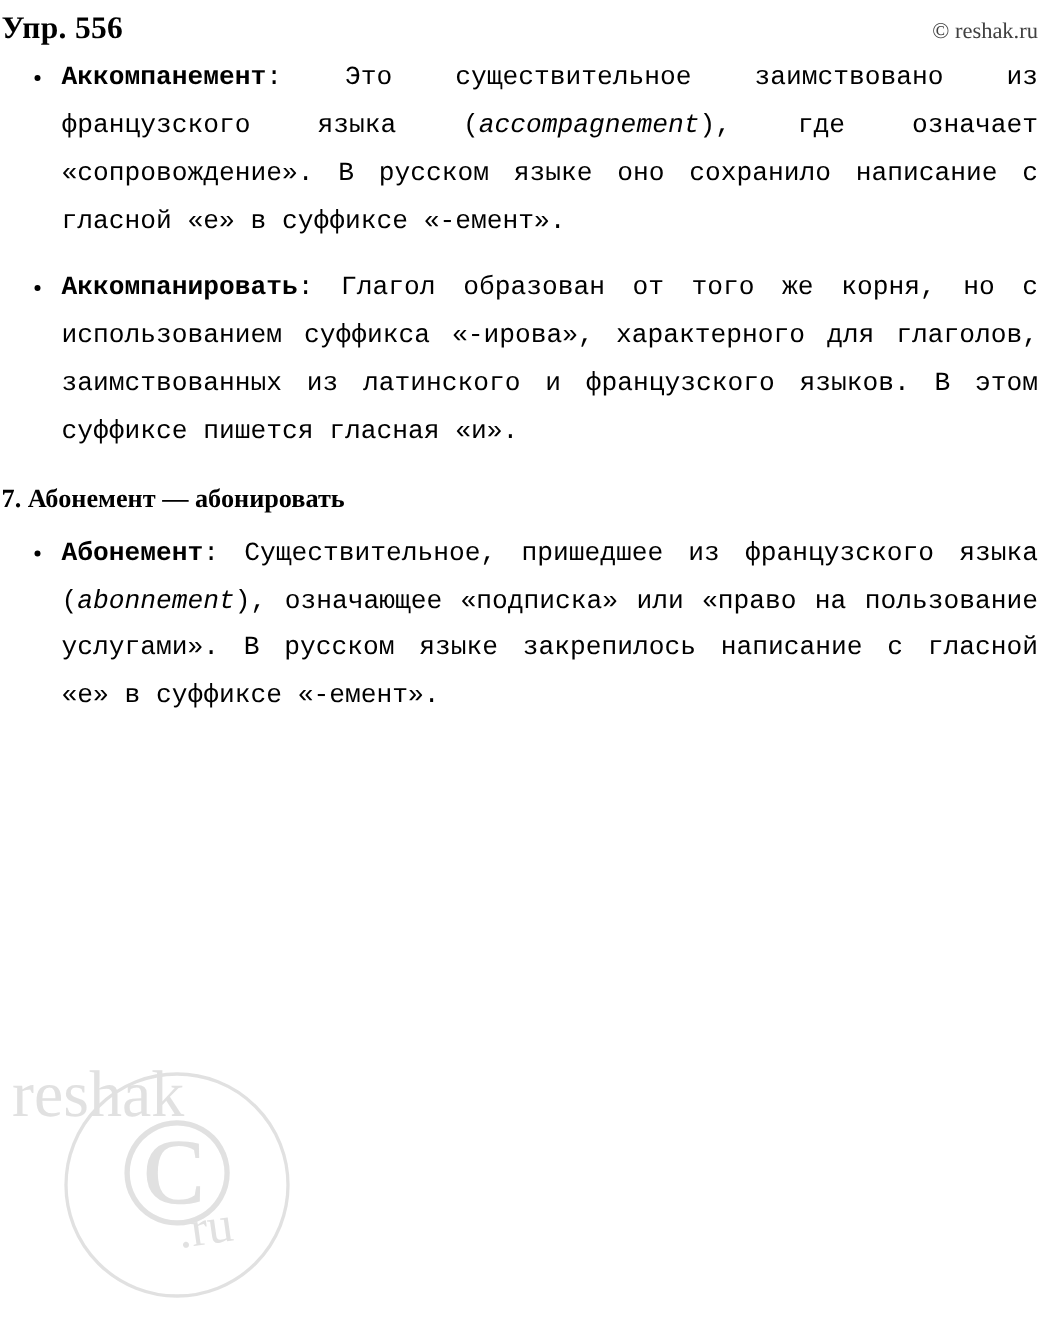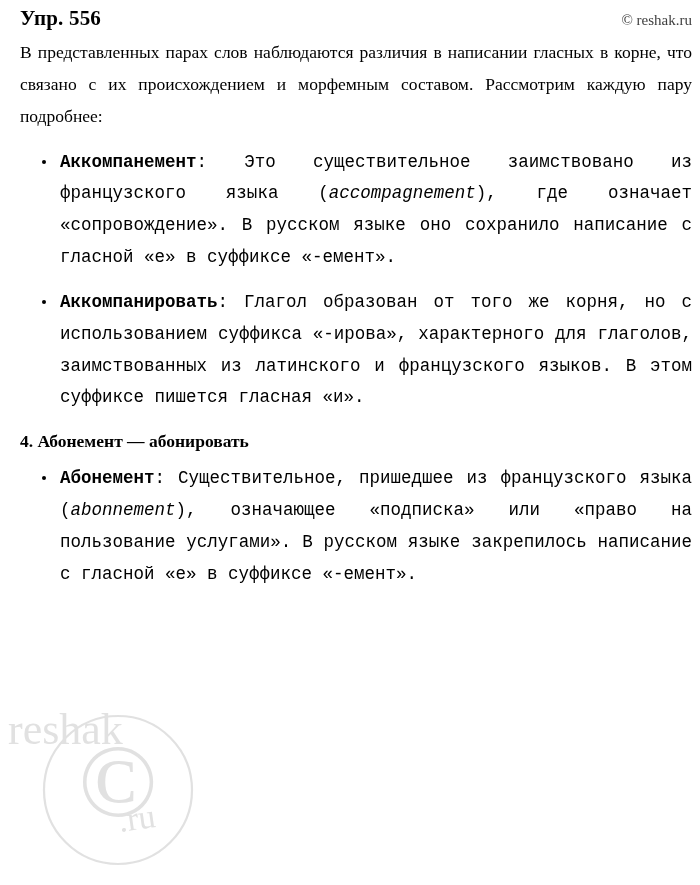--- a/index.html
+++ b/index.html
@@ -13,21 +13,21 @@
     font-family: "Liberation Serif", "DejaVu Serif", serif;
     color: #000000;
     position: relative;
     overflow: hidden;
   }
   .page {
     position: relative;
     width: 700px;
     height: 885px;
     box-sizing: border-box;
-    padding: 6px 8px 0 20px;
+    padding: 6px 8px 0 1px;
   }
   .header-row {
     display: flex;
     align-items: baseline;
     justify-content: space-between;
     margin-bottom: 6px;
   }
   .exercise-title {
     font-size: 21px;
     font-weight: bold;
@@ -99,32 +99,31 @@
 </head>
 <body>
 
 <div class="page">
 
   <div class="header-row">
     <div class="exercise-title">Упр. 556</div>
     <div class="copyright">© reshak.ru</div>
   </div>
 
-  <p class="intro">В представленных парах слов наблюдаются различия в написании гласных в корне, что связано с их происхождением и морфемным составом. Рассмотрим каждую пару подробнее:</p>
 
   <ul class="bullets">
     <li>
       <span class="term">Аккомпанемент</span><span>: </span><span>Это существительное заимствовано из французского языка (</span><span class="lat">accompagnement</span><span>), где означает «сопровождение». В русском языке оно сохранило написание с гласной «е» в суффиксе «-емент».</span>
     </li>
     <li>
       <span class="term">Аккомпанировать</span><span>: </span><span>Глагол образован от того же корня, но с использованием суффикса «-ирова», характерного для глаголов, заимствованных из латинского и французского языков. В этом суффиксе пишется гласная «и».</span><span class="lat"></span><span></span>
     </li>
   </ul>
 
-  <h2 class="section">4. Абонемент — абонировать</h2>
+  <h2 class="section">7. Абонемент — абонировать</h2>
   <ul class="bullets">
     <li>
       <span class="term">Абонемент</span><span>: </span><span>Существительное, пришедшее из французского языка (</span><span class="lat">abonnement</span><span>), означающее «подписка» или «право на пользование услугами». В русском языке закрепилось написание с гласной «е» в суффиксе «-емент».</span>
     </li>
   </ul>
 
   <div class="watermark">
     <svg width="430" height="350" viewBox="0 0 430 350" xmlns="http://www.w3.org/2000/svg">
       <g fill="none" stroke="#c9c9c9" stroke-width="2.2">
         <circle cx="118" cy="258" r="74"></circle>

